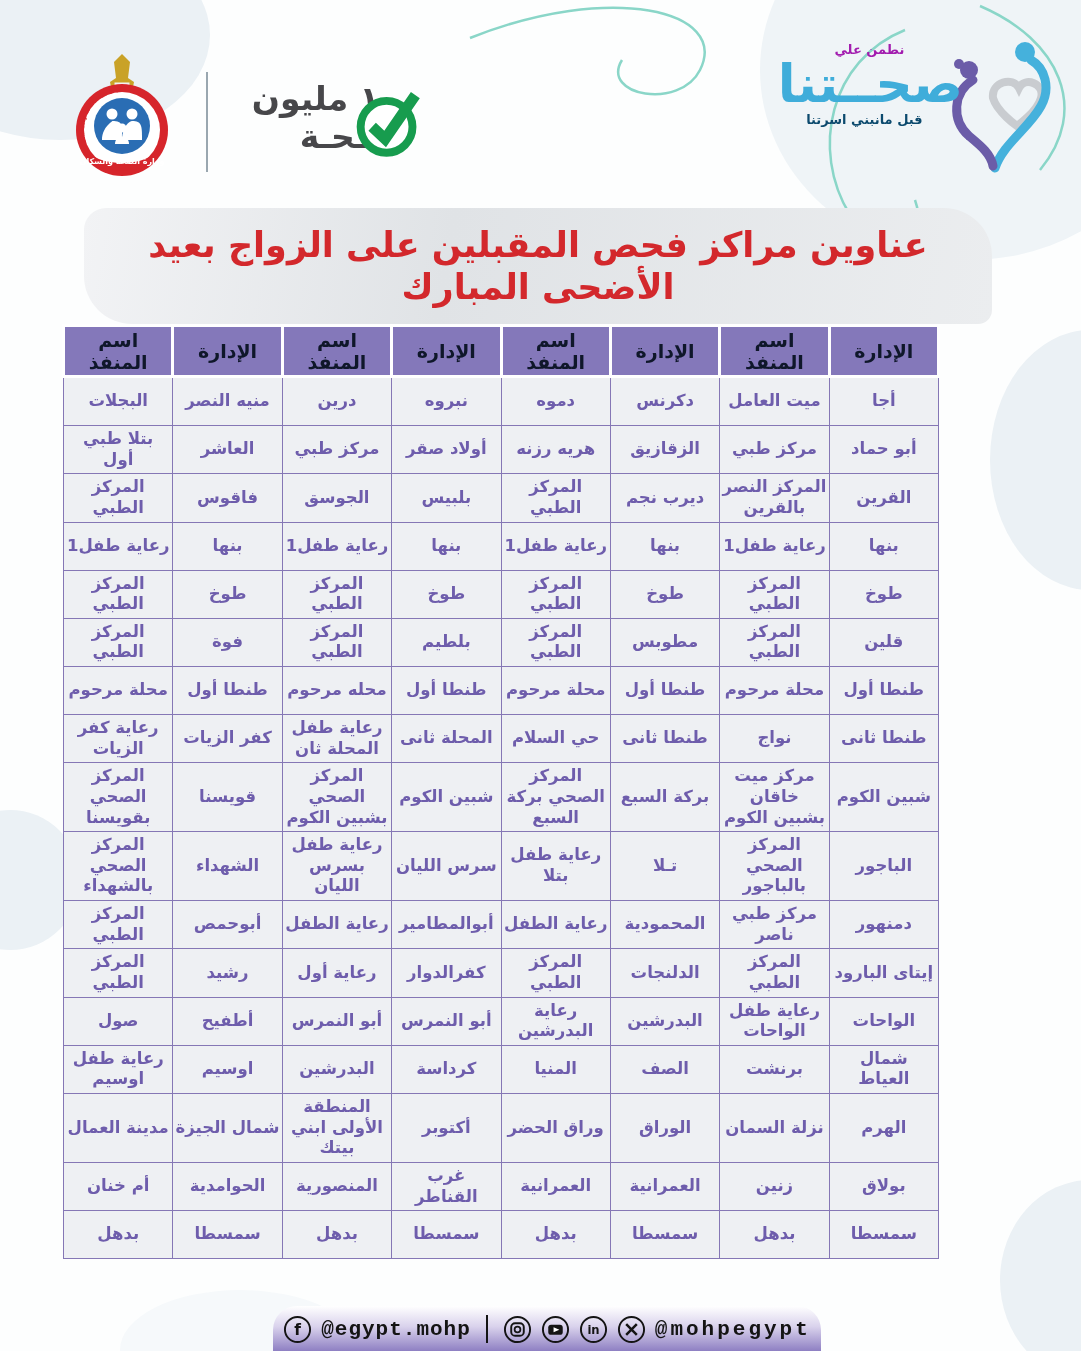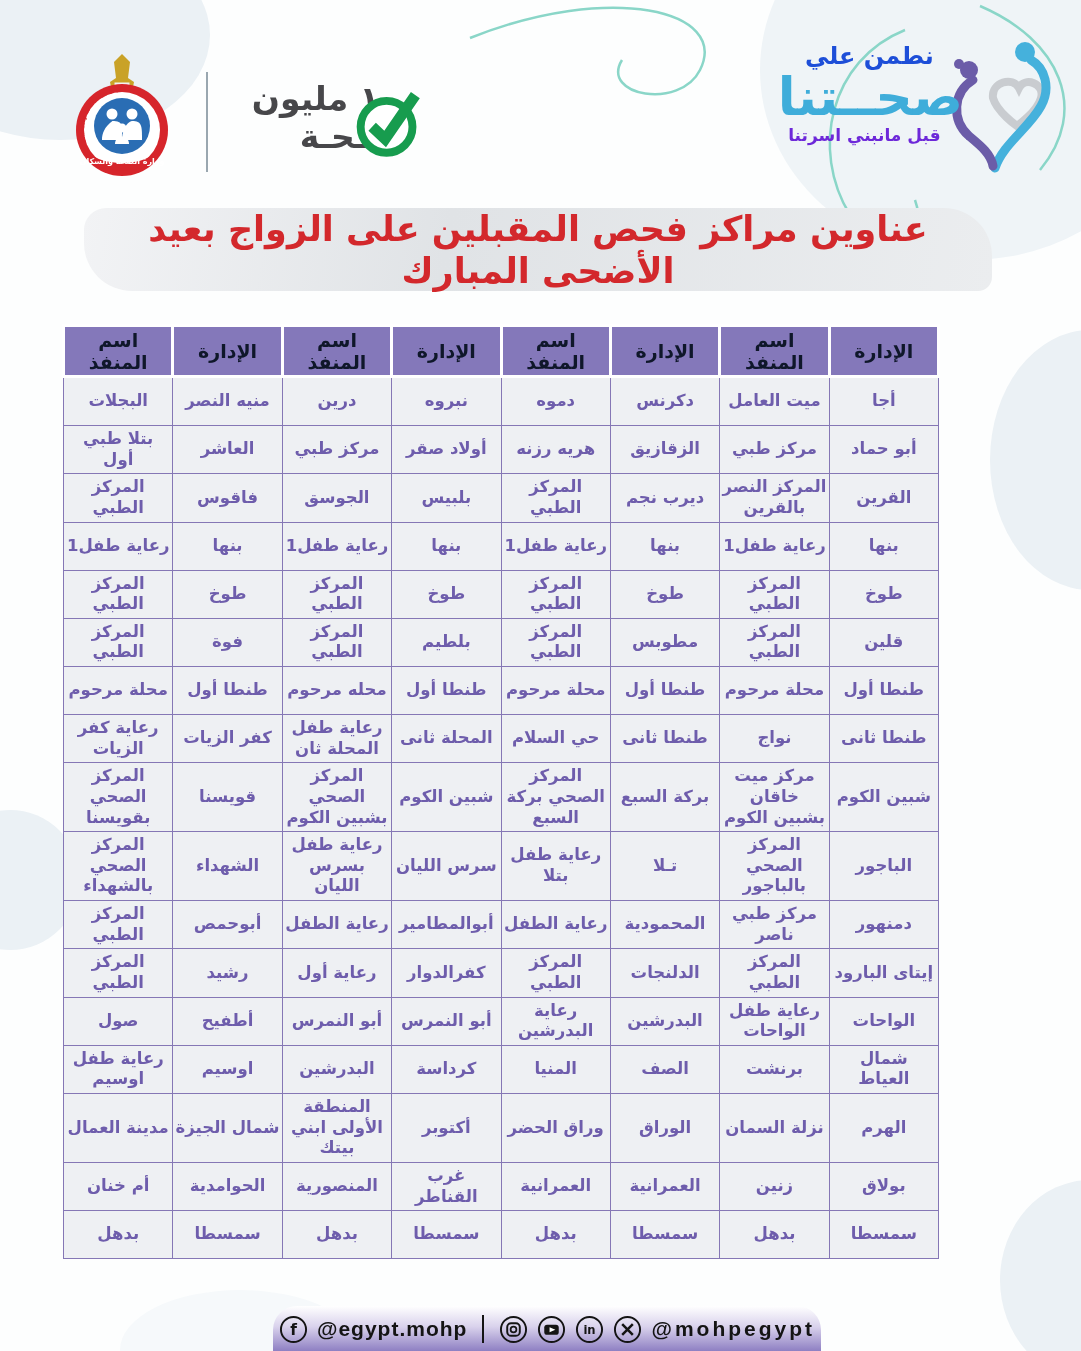--- a/index.html
+++ b/index.html
@@ -12,27 +12,27 @@
   .deco-curves{position:absolute; inset:0; z-index:1; pointer-events:none;}
   
   .topbar{position:absolute; top:0; left:0; width:100%; height:200px; z-index:2;}
   .ministry-logo{position:absolute; left:72px; top:52px;}
   .logo-divider{position:absolute; left:206px; top:72px; width:2px; height:100px; background:#9aa7b0;}
   .campaign{position:absolute; left:218px; top:80px; width:210px; direction:rtl; text-align:left; color:#47474a;}
   .campaign .l1{font-size:33px; font-weight:bold; line-height:1.15; letter-spacing:0px; text-align:right; padding-right:8px;}
   .campaign .l2{font-size:33px; font-weight:bold; line-height:1.15; text-align:right; padding-right:30px;}
   .check-badge{position:absolute; left:352px; top:82px;}
   .sehetna{position:absolute; right:118px; top:42px; text-align:center; direction:rtl; z-index:2;}
-  .sehetna .top{color:#1d4ed8; font-size:24px; font-weight:bold; padding-left:10px;}
+  .sehetna .top{color:#a21caf; font-size:13px; font-weight:bold; padding-left:10px;}
   .sehetna .main{color:#3fadda; font-size:52px; font-weight:bold; line-height:1.05;margin-left:12px;}
-  .sehetna .bottom{color:#6d28d9; font-size:17px; font-weight:bold;}
+  .sehetna .bottom{color:#0c4a6e; font-size:13px; font-weight:bold;}
   .heart-logo{position:absolute; right:28px; top:40px; z-index:1;}
   
   .title-banner{
-    position:absolute; left:84px; top:208px; width:908px; height:83px; z-index:2;
+    position:absolute; left:84px; top:208px; width:908px; height:116px; z-index:2;
     background:linear-gradient(100deg,#f2f3f5 0%,#e0e3e6 40%,#ebedef 100%);
     border-radius:22px 48px 14px 48px;
     display:flex; align-items:center; justify-content:center;
   }
   .title-banner h1{
     margin:0; direction:rtl; color:#d3282c; font-size:35px; font-weight:bold; text-align:center; line-height:1.2;
   }
   
   .table-wrap{position:absolute; left:62px; top:324px; width:878px; z-index:2; direction:rtl;}
   table.centers{width:100%; border-collapse:collapse; table-layout:fixed;}
@@ -52,21 +52,21 @@
     height:41px; padding:3px 2px; line-height:1.25; word-wrap:break-word;
   }
   
   .footer-bar{
     position:absolute; left:273px; top:1306px; width:548px; height:46px; z-index:3;
     background:linear-gradient(180deg,#ffffff 0%,#d9d2ec 45%,#8b7cc1 100%);
     border-radius:24px 24px 0 0;
     display:flex; align-items:center; justify-content:center; gap:9px;
     color:#141414;
   }
-  .footer-bar .handle{font-size:21px; font-weight:bold; letter-spacing:1px; font-family:Liberation Sans, sans-serif;}
+  .footer-bar .handle{font-size:21px; font-weight:bold; letter-spacing:1px; font-family:Liberation Mono, monospace;}
   .footer-bar .handle.spaced{letter-spacing:3px;}
   .footer-bar .vdiv{width:2px; height:28px; background:#141414; margin:0 6px;}
   .soc{display:inline-block; width:29px; height:29px;}
 </style>
 </head>
 <body>
 
 <div class="page">
 
   <div class="blob" style="left:-90px; top:-70px; width:300px; height:210px;"></div>

